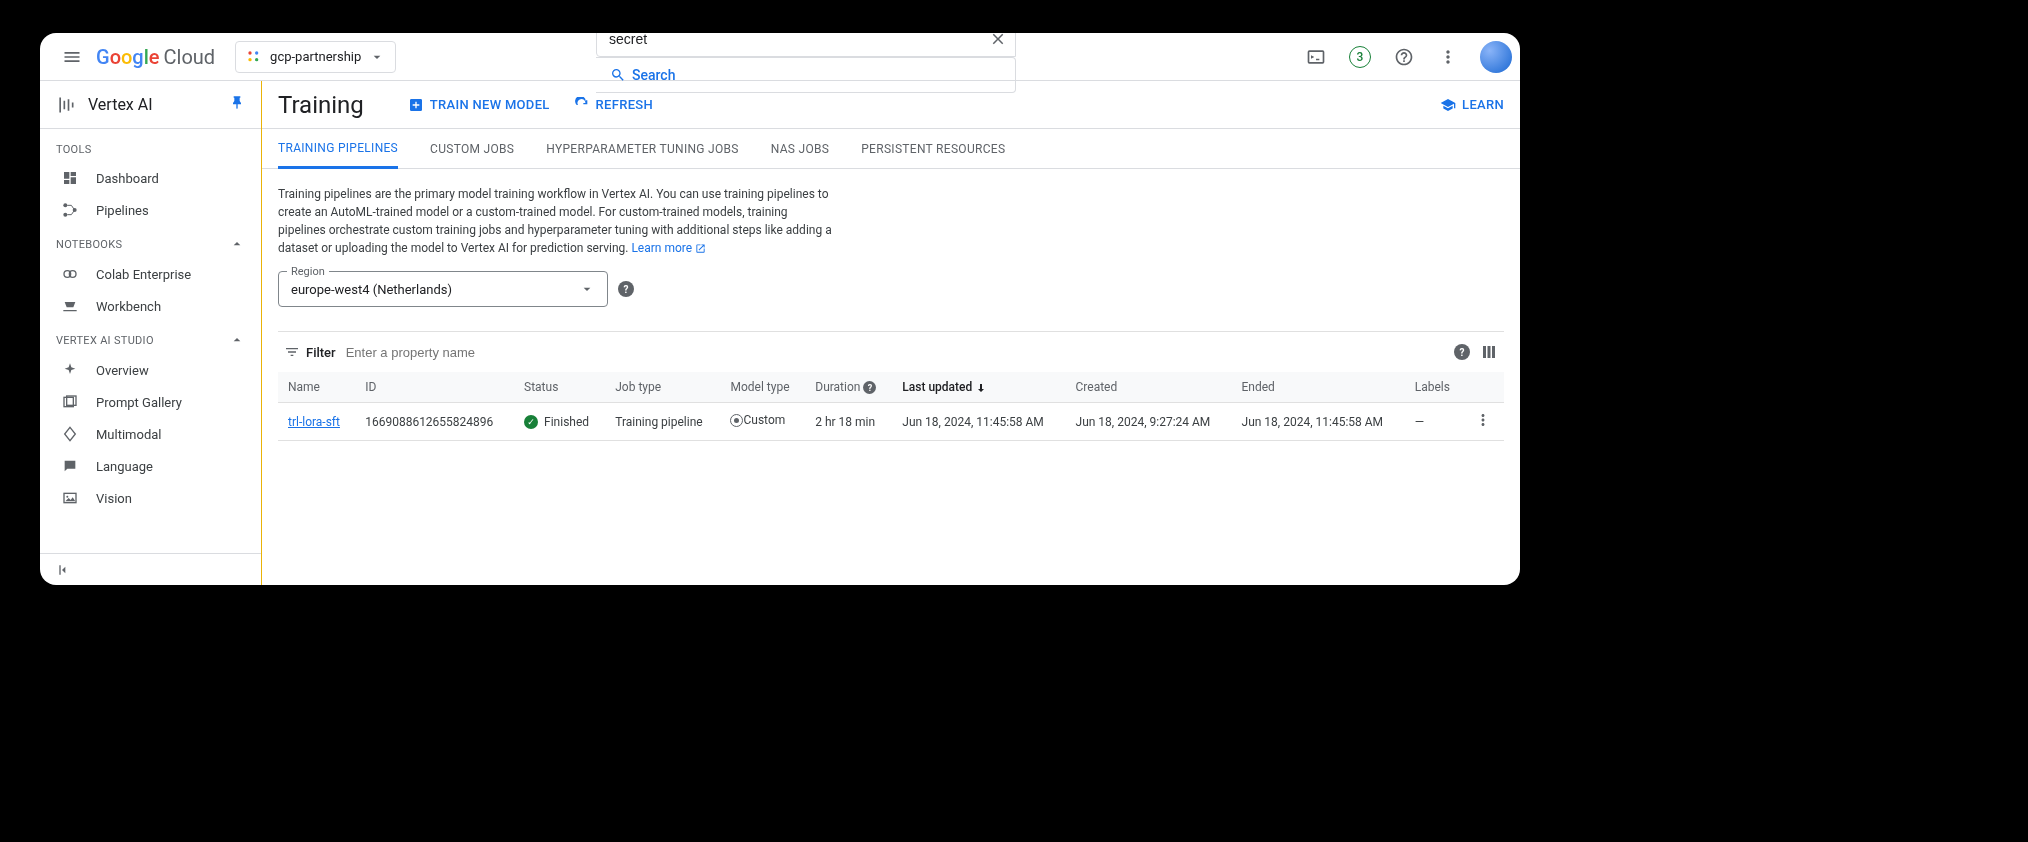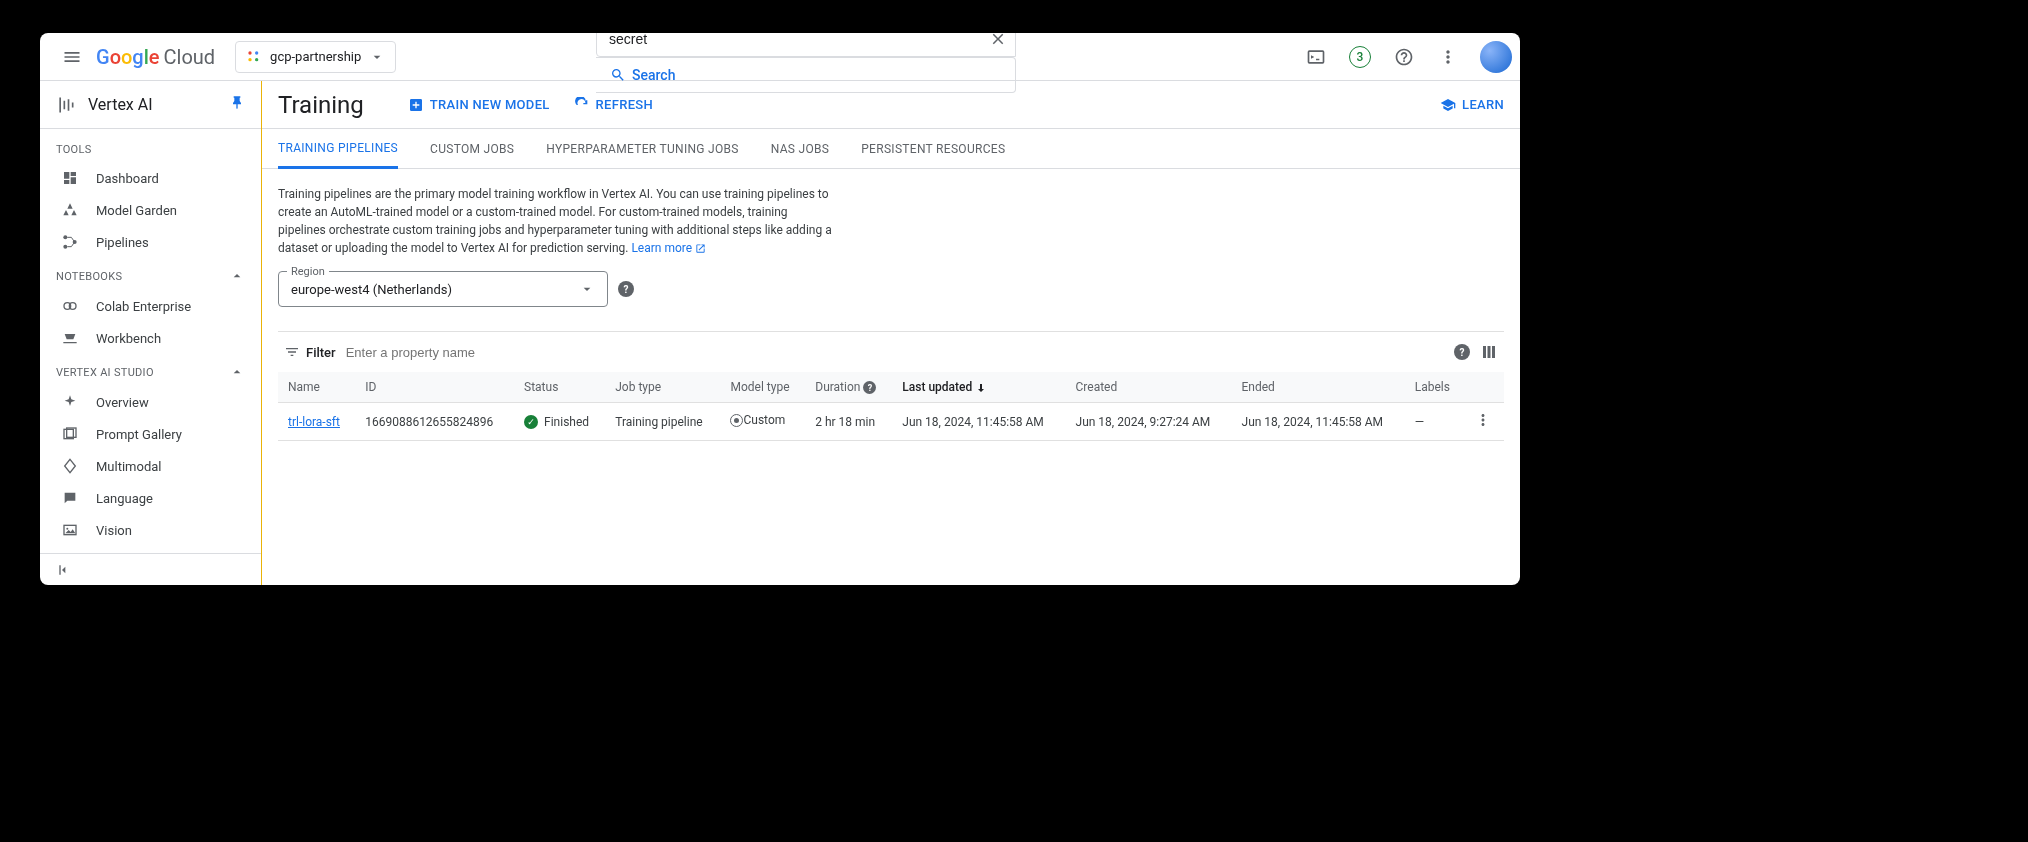--- a/index.html
+++ b/index.html
@@ -1,17 +1,17 @@
 <!DOCTYPE html>
 <html><head>
 <meta charset="utf-8">
 <style>
 * { box-sizing: border-box; margin: 0; padding: 0; }
 body { background: #000; padding: 33px 40px 33px 40px; font-family: 'Google Sans', Roboto, Arial, sans-serif; font-size: 13px; color: #202124; }
-.window { width: 1480px; height: 552px; background: #fff; border-radius: 8px; overflow: hidden; box-shadow: 0 10px 40px rgba(0,0,0,0.5); display: flex; flex-direction: column; }
+.window { width: 1480px; height: 552px; background: #fff; border-radius: 16px; overflow: hidden; box-shadow: 0 10px 40px rgba(0,0,0,0.5); display: flex; flex-direction: column; }
 
 
 .topbar { height: 48px; display: flex; align-items: center; padding: 0 8px; border-bottom: 1px solid #dadce0; }
 .hamburger { width: 48px; height: 48px; display: flex; align-items: center; justify-content: center; cursor: pointer; }
 .logo { display: flex; align-items: center; gap: 4px; font-size: 20px; margin-right: 20px; }
 .logo-google { font-weight: 500; }
 .g-b { color: #4285F4; } .g-r { color: #EA4335; } .g-y { color: #FBBC05; } .g-g { color: #34A853; }
 .logo-cloud { color: #5f6368; font-weight: 400; }
 .project-picker { height: 32px; border: 1px solid #dadce0; border-radius: 4px; display: flex; align-items: center; gap: 8px; padding: 0 10px; cursor: pointer; margin-right: 20px; }
 .spacer-flex { flex: 1; }
@@ -162,28 +162,20 @@
       </div>
       <div class="sidebar-scroll">
         <div class="side-section-label">TOOLS</div>
         <div class="side-item">
             <span class="side-icon">
               <svg class="icon16 muted" viewBox="0 0 24 24">
                 <path d="M3 3h8v10H3zM13 3h8v6h-8zM13 11h8v10h-8zM3 15h8v6H3z"></path>
               </svg>
             </span>
             <span>Dashboard</span>
-          </div>
-        <div class="side-item">
-            <span class="side-icon">
-              <svg class="icon16 muted" viewBox="0 0 24 24">
-                <path d="M12 2L8 10h8zM6 12l-4 8h8zM18 12l-4 8h8z"></path>
-              </svg>
-            </span>
-            <span>Model Garden</span>
           </div>
         <div class="side-item">
             <span class="side-icon">
               <svg class="icon16 muted" viewBox="0 0 24 24">
                 <circle cx="5" cy="5" r="3"></circle>
                 <circle cx="19" cy="12" r="3"></circle>
                 <circle cx="5" cy="19" r="3"></circle>
                 <path d="M8 5h6l5 7-5 7H8" fill="none" stroke="#5f6368" stroke-width="1.5"></path>
               </svg>
             </span>

